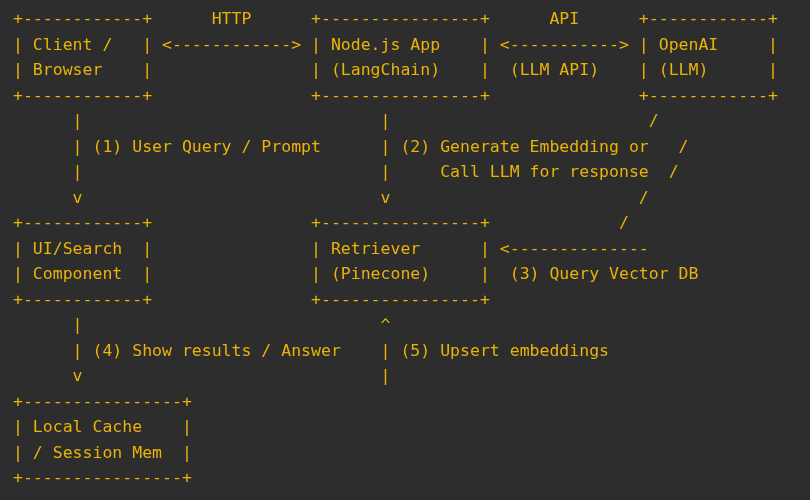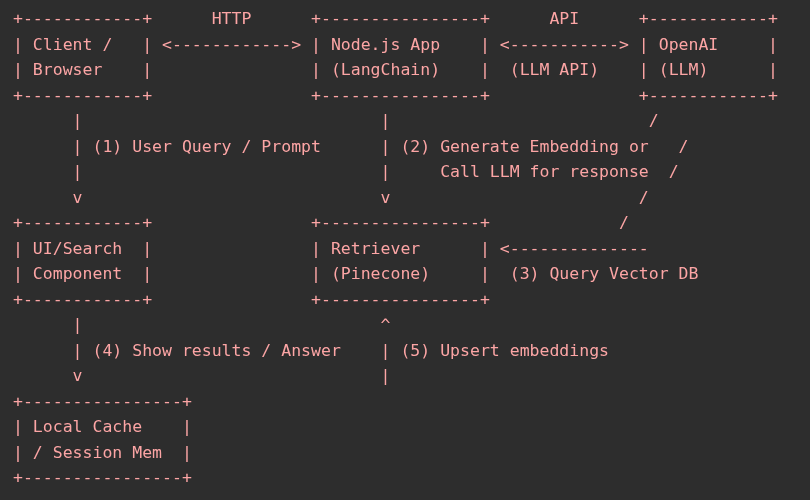--- a/index.html
+++ b/index.html
@@ -22,21 +22,21 @@
   pre#ascii-art {
     position: absolute;
     left: 13px;
     top: 6px;
     margin: 0;
     padding: 0;
     font-family: "DejaVu Sans Mono", "Liberation Mono", monospace;
     font-size: 16.5px;
     line-height: 25.5px;
     letter-spacing: 0px;
-    color: #fca5a5;
+    color: #eab308;
     background: transparent;
     white-space: pre;
     font-weight: 400;
     -webkit-font-smoothing: antialiased;
   }
 </style>
 </head>
 <body>
 
 <div id="diagram-surface">

